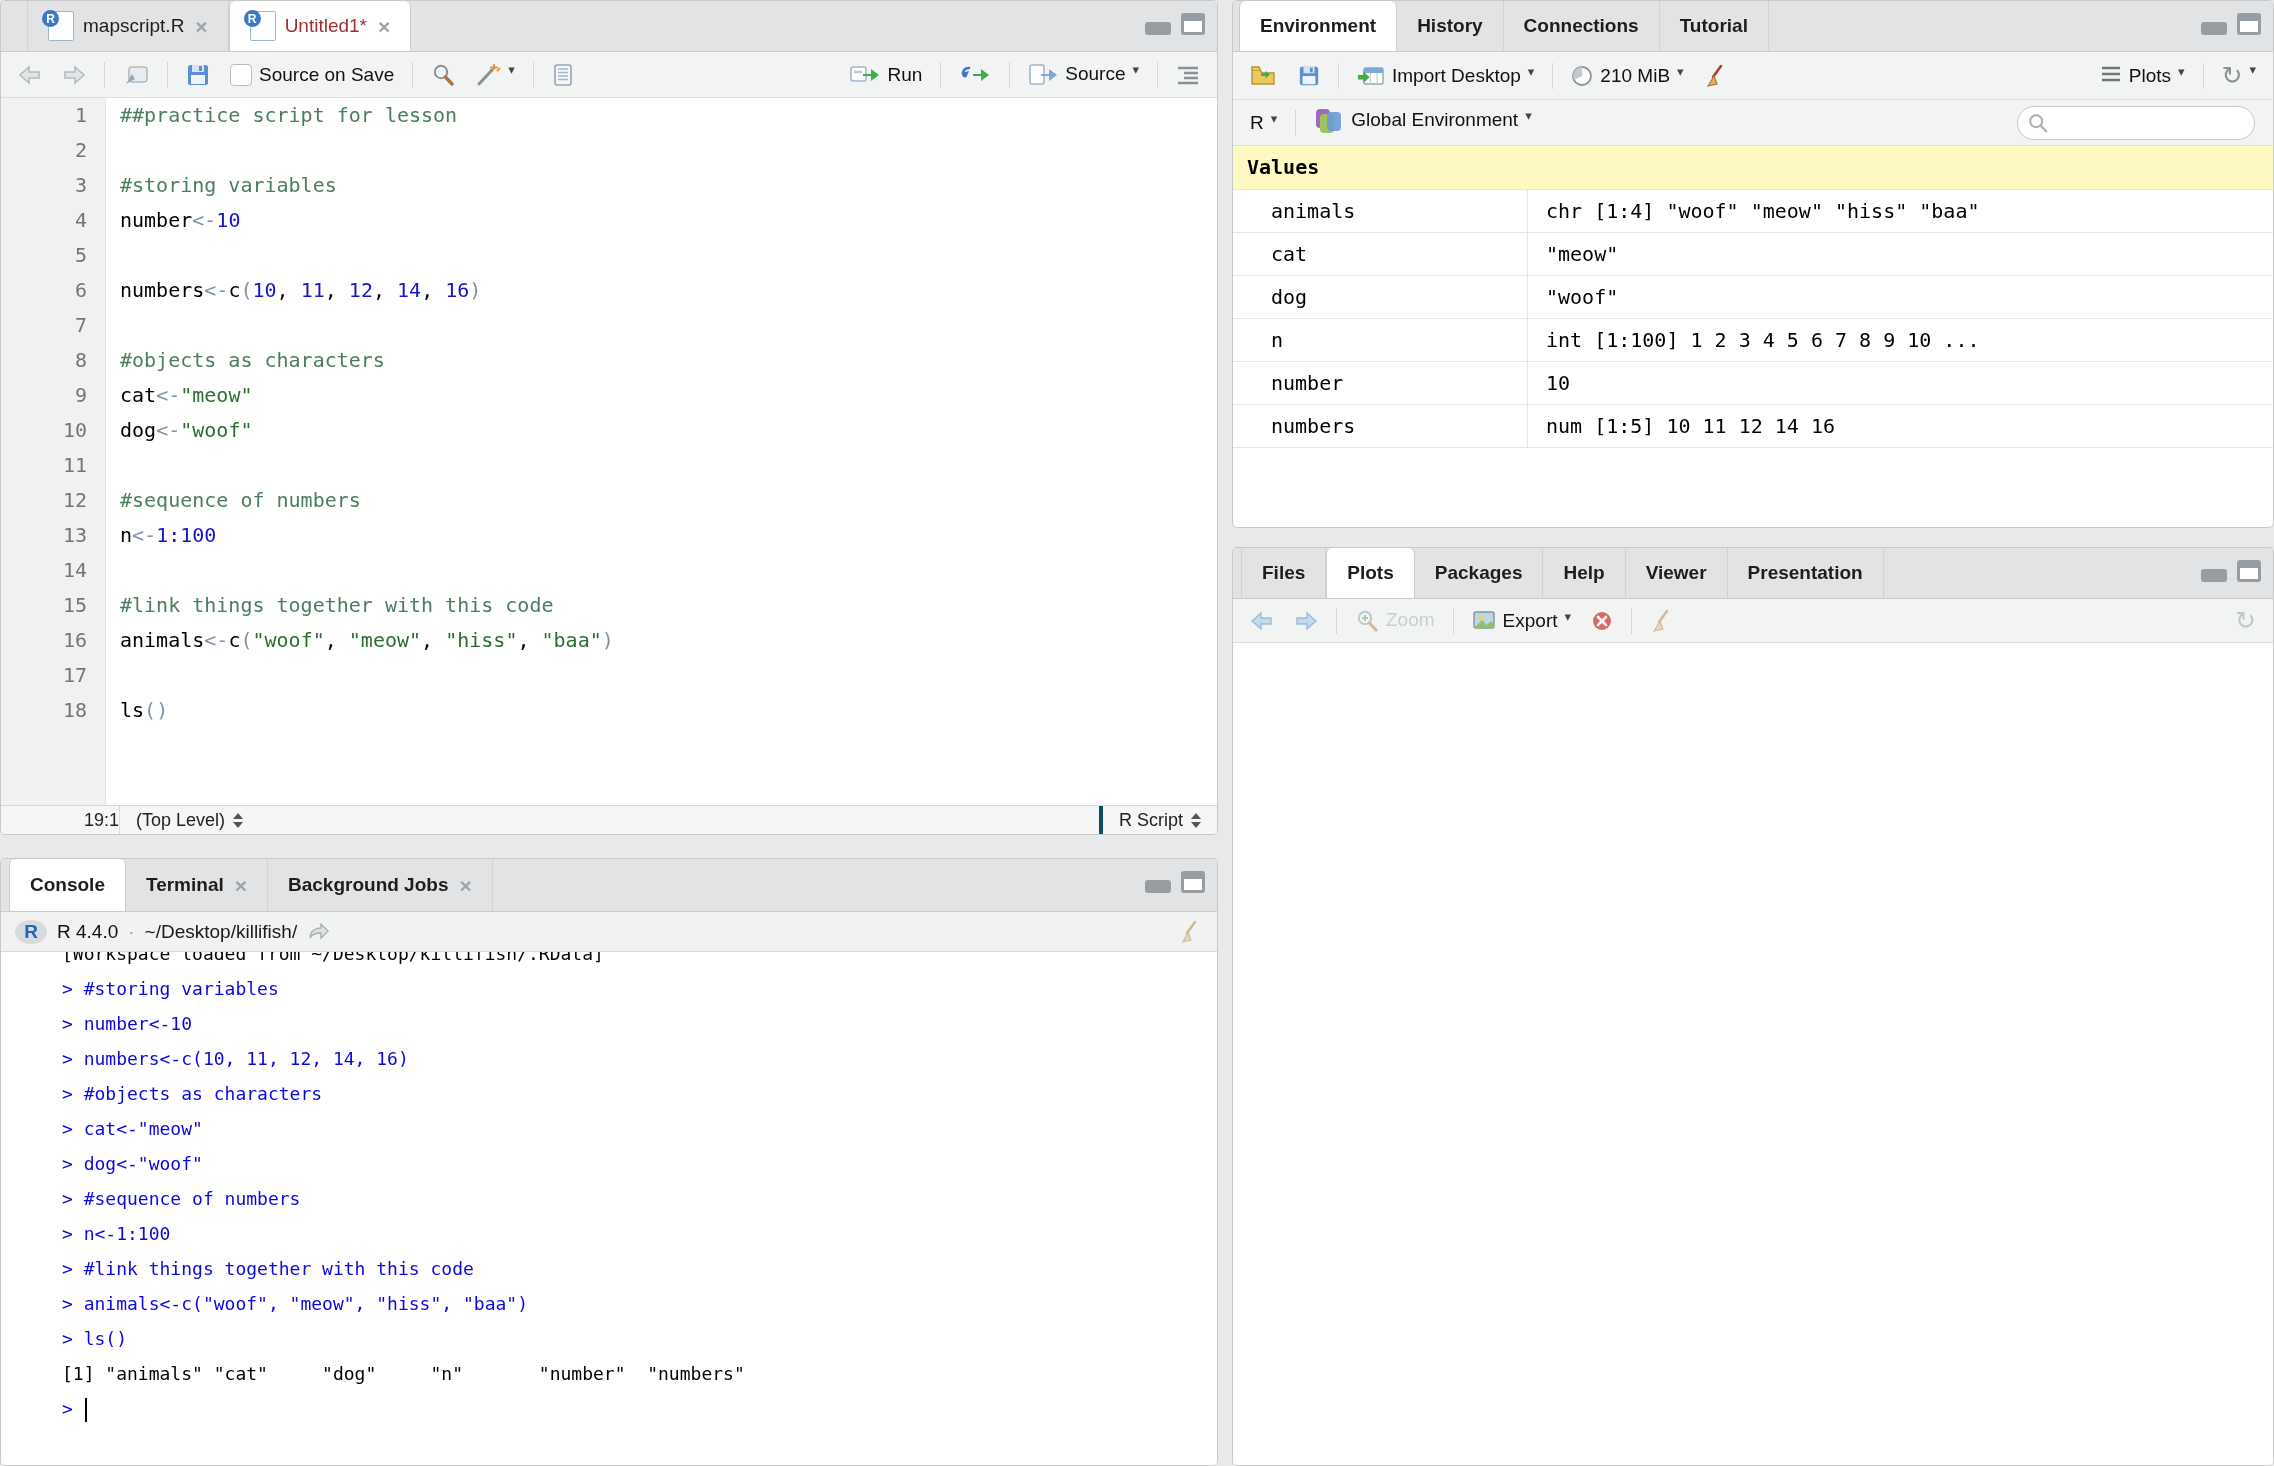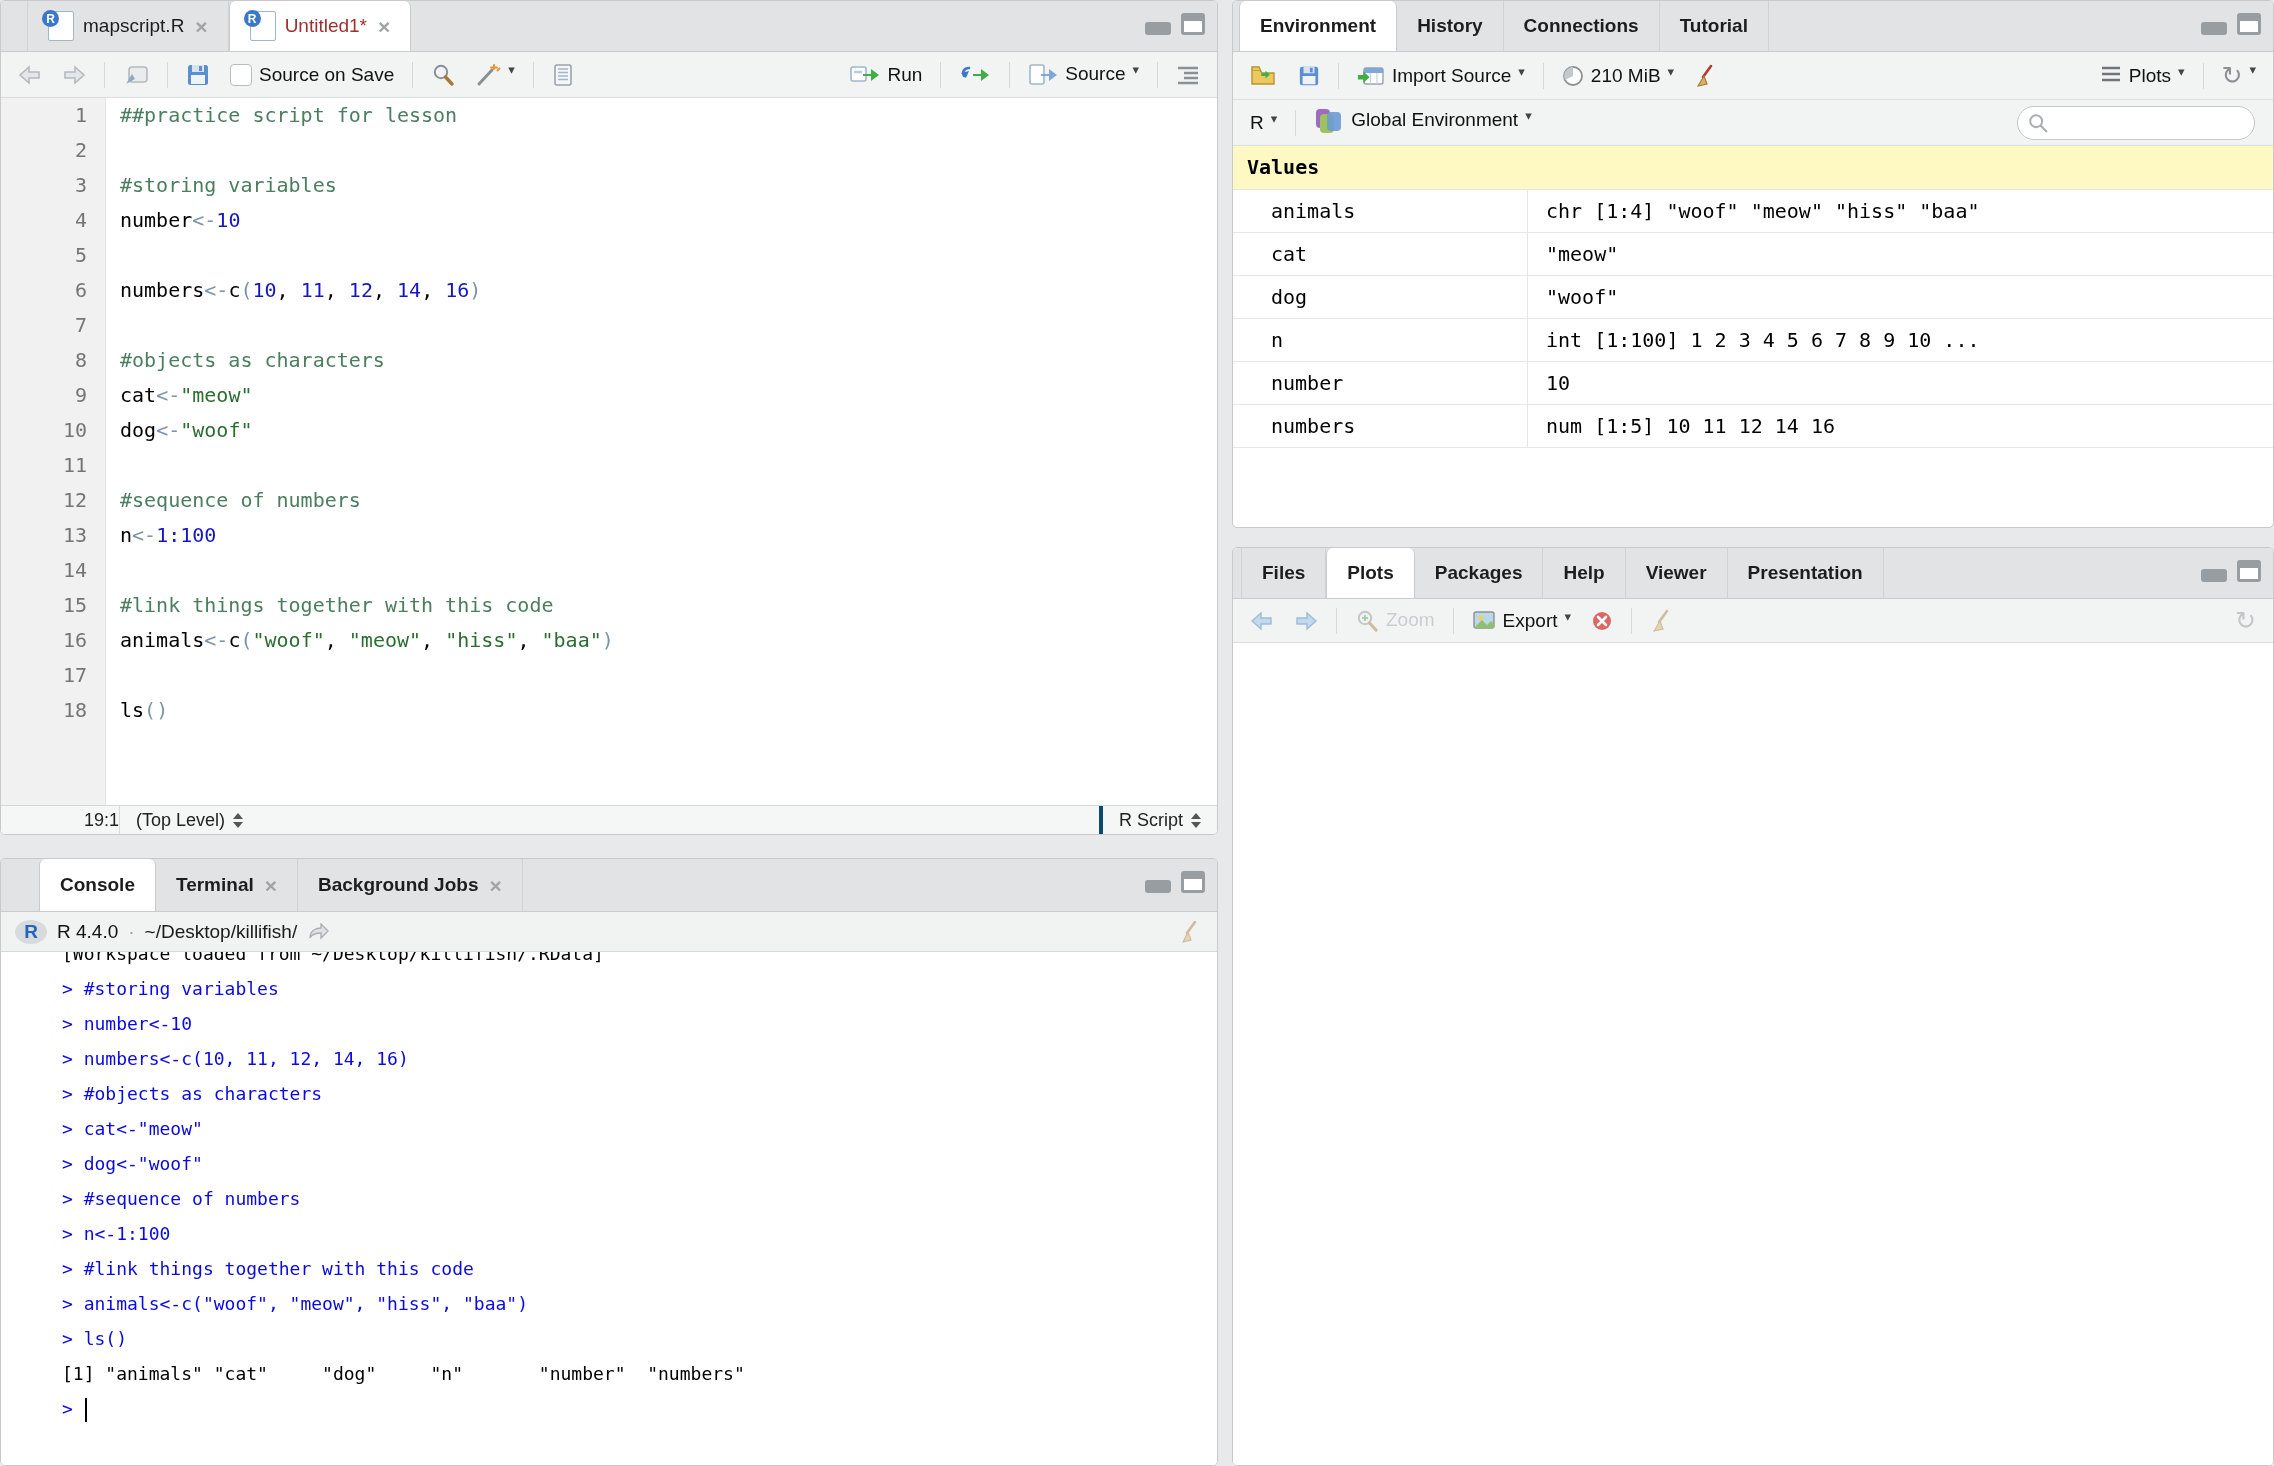--- a/index.html
+++ b/index.html
@@ -328,21 +328,21 @@
       <span>R Script</span>
       <span class="updown">
           <i class="up"></i>
           <i class="dn"></i>
         </span>
     </span>
   </div>
 </div>
 
 <div class="pane" id="console-pane">
-  <div class="tabbar bold" style="height:52px;padding-left:30px;">
+  <div class="tabbar bold" style="height:52px;">
     <div class="tabs-wrap console-tabs" id="console-tabs">
         <div class="tab active">
           <span class="tab-label">Console</span>
         </div>
         <div class="tab">
           <span class="tab-label">Terminal</span>
           <span class="tab-close">×</span>
         </div>
         <div class="tab">
           <span class="tab-label">Background Jobs</span>
@@ -428,21 +428,21 @@
     </span>
     <span class="sep"></span>
     <span class="tbtn">
       <svg width="28" height="22" viewBox="0 0 28 22">
           <rect x="7" y="3" width="19" height="16" rx="2" fill="#fff" stroke="#9aa3ab" stroke-width="1.4"></rect>
           <rect x="7" y="3" width="19" height="5" fill="#7fa8d9"></rect>
           <line x1="13.5" y1="8" x2="13.5" y2="19" stroke="#c8d0d8" stroke-width="1.2"></line>
           <line x1="20" y1="8" x2="20" y2="19" stroke="#c8d0d8" stroke-width="1.2"></line>
           <path d="M1 13 h6 v-4 l7 6.5 -7 6.5 v-4 h-6 z" fill="#3fae49" transform="scale(0.9) translate(0,-2)"></path>
         </svg>
-      <span>Import Source</span>
+      <span>Import Desktop</span>
       <span class="caret">▾</span>
     </span>
     <span class="sep"></span>
     <span class="tbtn">
       <svg width="22" height="22" viewBox="0 0 22 22">
           <circle cx="11" cy="11" r="9" fill="#fff" stroke="#8a9094" stroke-width="1.8"></circle>
           <path d="M11 11 L11 2 A9 9 0 0 0 3 15 Z" fill="#c3c9cd"></path>
         </svg>
       <span>210 MiB</span>
       <span class="caret">▾</span>

